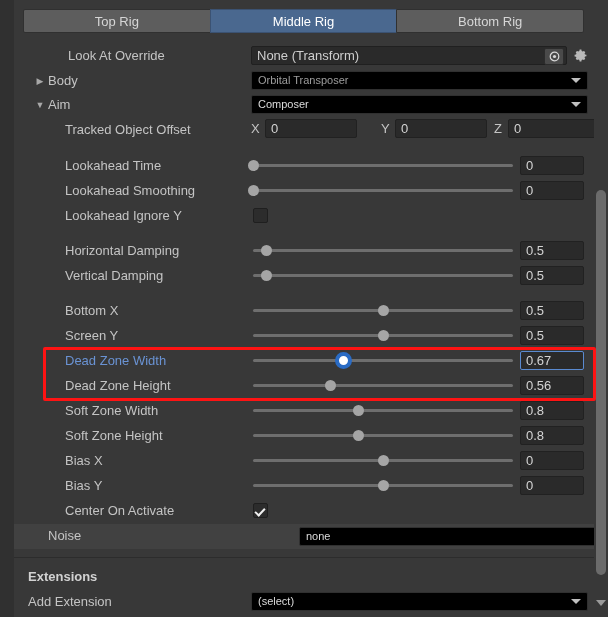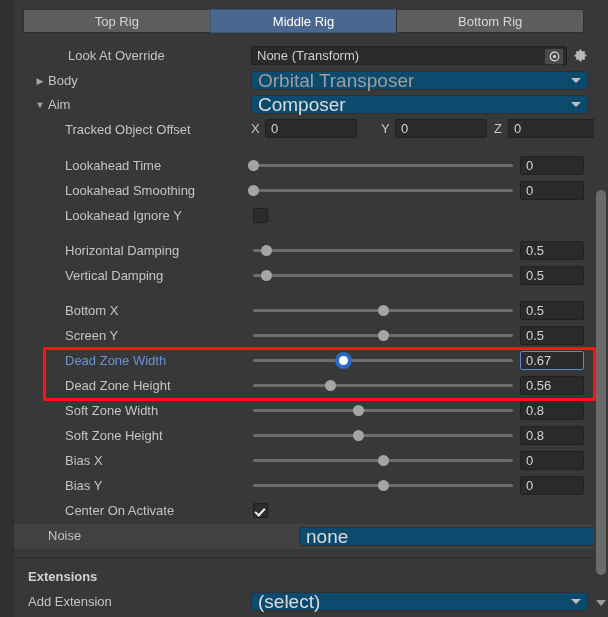--- a/index.html
+++ b/index.html
@@ -114,27 +114,27 @@
   }
   .gear {
     position: absolute;
     width: 16px; height: 19px;
     display: flex; align-items: center; justify-content: center;
     cursor: pointer;
   }
   .popup {
     position: absolute;
     height: 19px;
-    background: #0c4a6e;
+    background: #000000;
     border: 1px solid #303030;
     border-radius: 2px;
     box-sizing: border-box;
     line-height: 17px;
     padding-left: 6px;
-    font-size: 19px;
+    font-size: 11px;
     color: #dcdcdc;
     cursor: pointer;
   }
   .popup.disabled { color: #9d9d9d; }
   .popup .caret {
     position: absolute;
     right: 6px; top: 6px;
     width: 0; height: 0;
     border-left: 5px solid transparent;
     border-right: 5px solid transparent;

